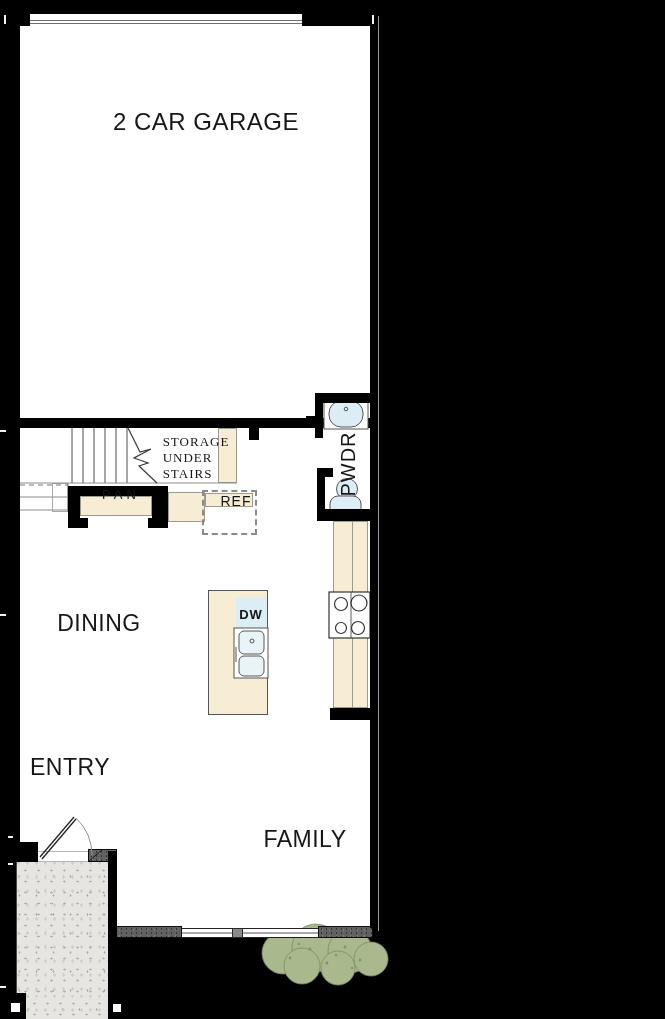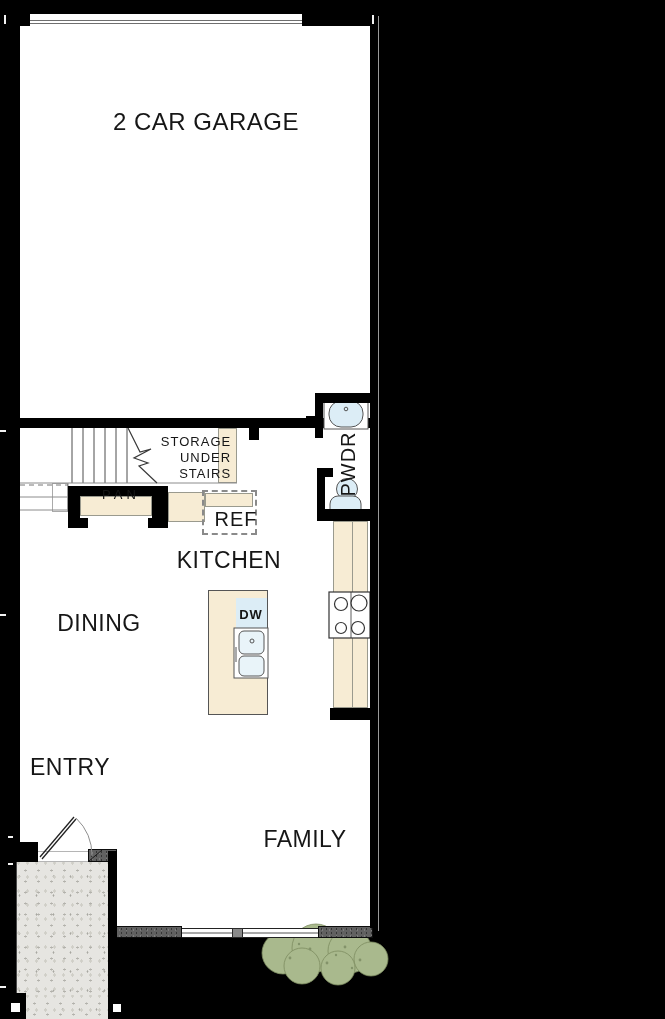--- a/index.html
+++ b/index.html
@@ -6,21 +6,21 @@
   #stage{position:relative;width:665px;height:1019px;background:#000;overflow:hidden;
          font-family:"Liberation Sans",sans-serif;}
   .abs{position:absolute;}
   .interior{background:#ffffff;z-index:1;}
   .surface{z-index:2;}
   .wall{background:#000000;z-index:4;}
   .beige{background:#f7ecd4;border:1px solid #9a9a8e;box-sizing:border-box;}
   .blue{background:#dcedf6;}
   .label{z-index:5;color:#161616;letter-spacing:0.5px;white-space:nowrap;
          transform:translate(-50%,-50%);}
-  .pre{white-space:pre-line;text-align:right;}
+  .pre{white-space:pre-line;text-align:left;font-family:Liberation Serif, serif;}
   .room-lg{font-size:23px;}
   .room-sm{font-size:13px;}
   svg{position:absolute;left:0;top:0;z-index:3;pointer-events:none;}
   svg.under{z-index:1;}
   .concrete{background-color:#e6e5e1;
     background-image:radial-gradient(#b3b2ac 1px, transparent 1.4px),
                      radial-gradient(#cfcec7 1px, transparent 1.3px),
                      radial-gradient(#a8a7a1 0.8px, transparent 1.1px);
     background-size:13px 11px,9px 14px,17px 19px;
     background-position:2px 3px,6px 8px,11px 5px;
@@ -201,26 +201,25 @@
 
   <div class="abs tick" style="left:4px;top:15px;width:2px;height:9px;"></div>
   <div class="abs tick" style="left:372px;top:15px;width:2px;height:9px;"></div>
   <div class="abs tick" style="left:0px;top:430px;width:6px;height:2px;"></div>
   <div class="abs tick" style="left:0px;top:614px;width:6px;height:2px;"></div>
   <div class="abs tick" style="left:8px;top:836px;width:5px;height:2px;"></div>
   <div class="abs tick" style="left:8px;top:863px;width:5px;height:2px;"></div>
   <div class="abs tick" style="left:0px;top:986px;width:6px;height:2px;"></div>
 
   <div class="abs label room-lg" style="left:206px;top:122px;font-size:24px;">2 CAR GARAGE</div>
-  <div class="abs label room-lg" style="left:229px;top:560px;">KITCHEN</div>
   <div class="abs label room-lg" style="left:99px;top:623px;text-align:center;">DINING</div>
   <div class="abs label room-lg" style="left:70px;top:767px;">ENTRY</div>
   <div class="abs label room-lg" style="left:281px;top:839px;margin-left:24px;">FAMILY</div>
   <div class="abs label" style="left:348px;top:464px;font-size:20px;transform:translate(-50%,-50%) rotate(-90deg);letter-spacing:1px;">PWDR</div>
 
   <div class="abs label room-sm pre" style="left:196px;top:458px;line-height:16px;letter-spacing:1px;">STORAGE
 UNDER
 STAIRS</div>
   <div class="abs label room-sm" style="left:121px;top:494px;letter-spacing:4px;">PAN</div>
-  <div class="abs label" style="left:236px;top:519px;font-size:20px;letter-spacing:1px;">REF</div>
+  <div class="abs label" style="left:236px;top:501px;font-size:14px;letter-spacing:1px;">REF</div>
   <div class="abs label" style="left:251px;top:614px;font-size:13px;font-weight:bold;letter-spacing:1px;">DW</div>
 
 </div>
 
 </body></html>

